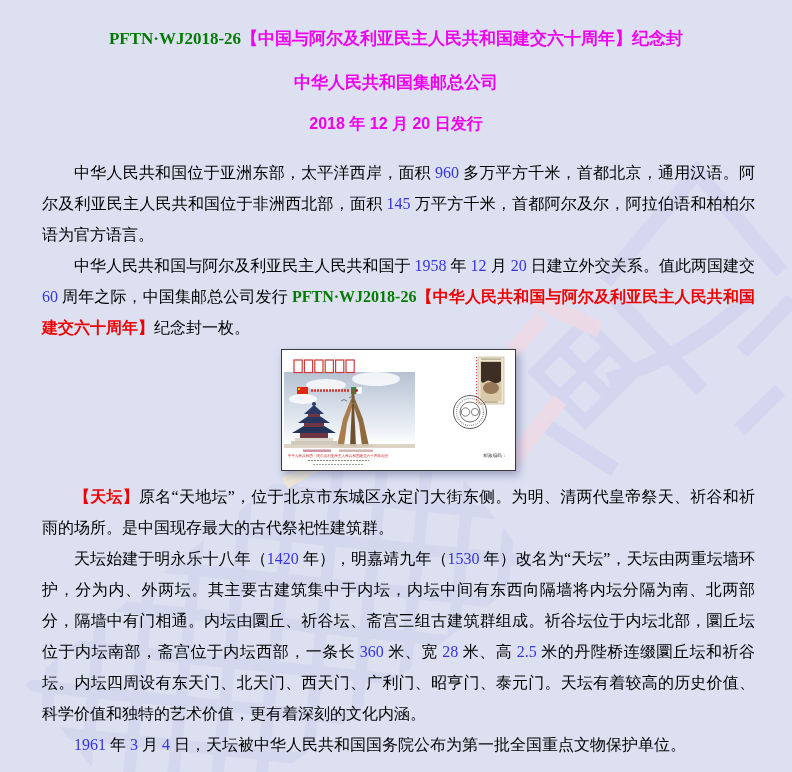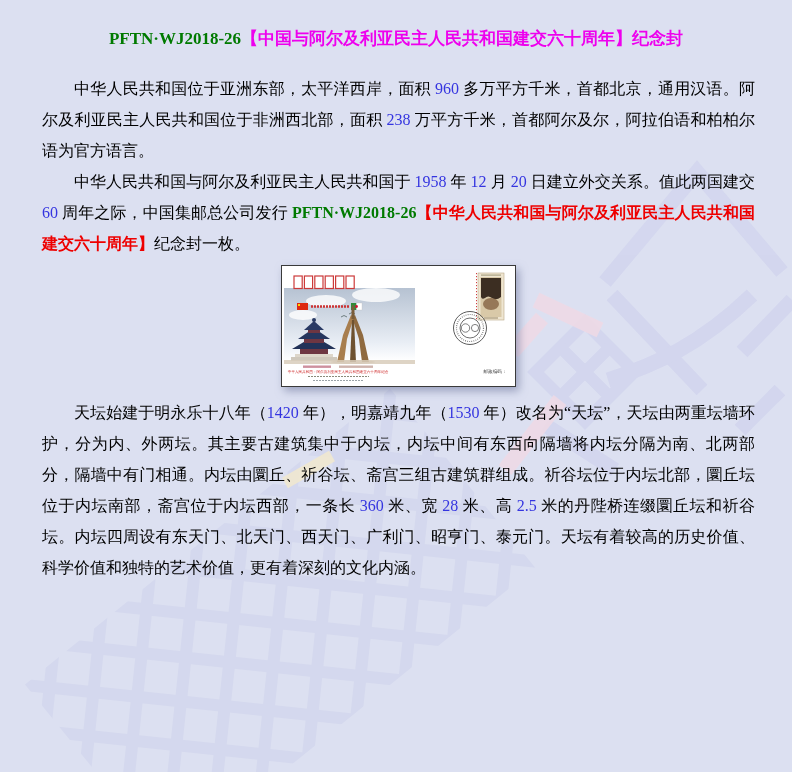--- a/index.html
+++ b/index.html
@@ -67,23 +67,25 @@
       <path d="M536 300 L600 330"></path>
     </g>
     <path d="M285 483 L332 456" stroke="#efe8cf" stroke-width="12" fill="none" opacity="0.9"></path>
   </svg>
 
   <div class="content">
 
     <h1>
       <span class="t-green">PFTN·WJ2018-26</span><span class="t-magenta">【中国与阿尔及利亚民主人民共和国建交六十周年】纪念封</span>
     </h1>
+    <h2 class="t-magenta">中华人民共和国集邮总公司</h2>
+    <h3 class="t-magenta">2018 年 12 月 20 日发行</h3>
 
     <div class="body-text">
-      <p><span class="run-cn">中华人民共和国位于亚洲东部，太平洋西岸，面积 </span><span class="run-num">960</span><span class="run-cn"> 多万平方千米，首都北京，通用汉语。阿尔及利亚民主人民共和国位于非洲西北部，面积 </span><span class="run-num">238</span><span class="run-cn"> 万平方千米，首都阿尔及尔，阿拉伯语和柏柏尔语为官方语言。</span></p>
+      <p><span class="run-cn">中华人民共和国位于亚洲东部，太平洋西岸，面积 </span><span class="run-num">960</span><span class="run-cn"> 多万平方千米，首都北京，通用汉语。阿尔及利亚民主人民共和国位于非洲西北部，面积 </span><span class="run-num">145</span><span class="run-cn"> 万平方千米，首都阿尔及尔，阿拉伯语和柏柏尔语为官方语言。</span></p>
       <p><span class="run-cn">中华人民共和国与阿尔及利亚民主人民共和国于 </span><span class="run-num">1958</span><span class="run-cn"> 年 </span><span class="run-num">12</span><span class="run-cn"> 月 </span><span class="run-num">20</span><span class="run-cn"> 日建立外交关系。值此两国建交 </span><span class="run-num">60</span><span class="run-cn"> 周年之际，中国集邮总公司发行 </span><span class="run-green">PFTN·WJ2018-26</span><span class="run-red">【中华人民共和国与阿尔及利亚民主人民共和国建交六十周年】</span><span class="run-cn">纪念封一枚。</span></p>
 
       <div class="figure">
         
         <svg width="235" height="122" viewBox="0 0 235 122">
           <rect x="0.5" y="0.5" width="234" height="121" fill="#ffffff" stroke="#3a3a3a" stroke-width="1"></rect>
 
           <defs>
             <linearGradient id="sky" x1="0" y1="0" x2="0" y2="1">
               <stop offset="0" stop-color="#b6c2d2"></stop>
@@ -164,16 +166,18 @@
             <circle cx="189" cy="63" r="16.5" stroke-width="0.9"></circle>
             <circle cx="189" cy="63" r="13.5" stroke-width="1.2" stroke-dasharray="0.7 1.4" stroke="#555"></circle>
             <circle cx="189" cy="63" r="10" stroke-width="0.8"></circle>
             <circle cx="184.5" cy="63" r="4.2" stroke-width="0.7"></circle>
             <circle cx="194" cy="63" r="3.6" stroke-width="0.7"></circle>
           </g>
           <text x="214" y="108" font-size="4.6" fill="#333" text-anchor="middle">邮政编码：</text>
         </svg>
       </div>
 
+      <p><span class="run-red">【天坛】</span><span class="run-cn">原名“天地坛”，位于北京市东城区永定门大街东侧。为明、清两代皇帝祭天、祈谷和祈雨的场所。是中国现存最大的古代祭祀性建筑群。</span></p>
       <p><span class="run-cn">天坛始建于明永乐十八年（</span><span class="run-num">1420</span><span class="run-cn"> 年），明嘉靖九年（</span><span class="run-num">1530</span><span class="run-cn"> 年）改名为“天坛”，天坛由两重坛墙环护，分为内、外两坛。其主要古建筑集中于内坛，内坛中间有东西向隔墙将内坛分隔为南、北两部分，隔墙中有门相通。内坛由圜丘、祈谷坛、斋宫三组古建筑群组成。祈谷坛位于内坛北部，圜丘坛位于内坛南部，斋宫位于内坛西部，一条长 </span><span class="run-num">360</span><span class="run-cn"> 米、宽 </span><span class="run-num">28</span><span class="run-cn"> 米、高 </span><span class="run-num">2.5</span><span class="run-cn"> 米的丹陛桥连缀圜丘坛和祈谷坛。内坛四周设有东天门、北天门、西天门、广利门、昭亨门、泰元门。天坛有着较高的历史价值、科学价值和独特的艺术价值，更有着深刻的文化内涵。</span></p>
+      <p><span class="run-num">1961</span><span class="run-cn"> 年 </span><span class="run-num">3</span><span class="run-cn"> 月 </span><span class="run-num">4</span><span class="run-cn"> 日，天坛被中华人民共和国国务院公布为第一批全国重点文物保护单位。</span></p>
     </div>
   </div>
 </div>
 
 </body></html>

